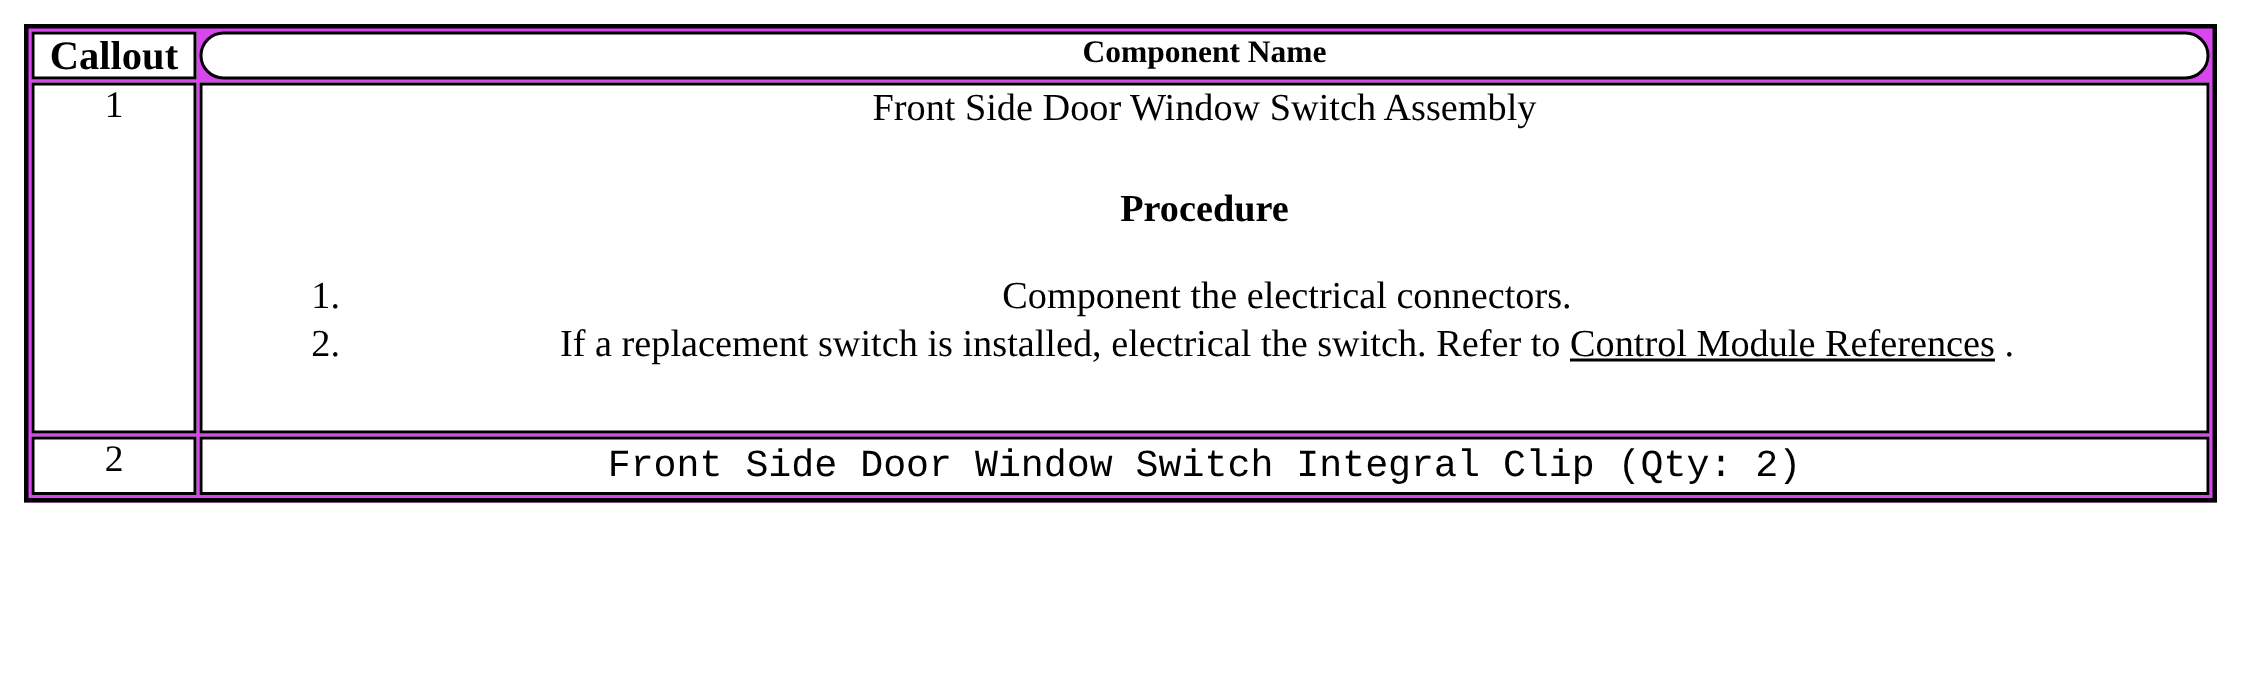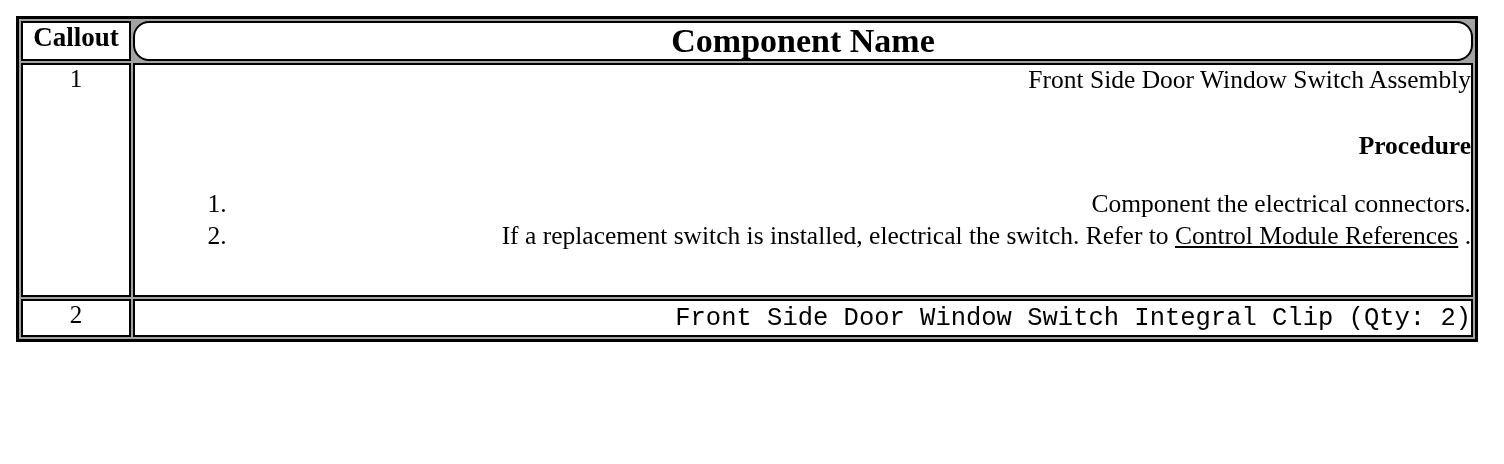--- a/index.html
+++ b/index.html
@@ -24,21 +24,21 @@
 
   
   .component-table {
     position: absolute;
     left: 16px;
     top: 16px;
     width: 1462px;
     border: 3px solid #000000;
     border-collapse: separate;
     border-spacing: 2px;
-    background: #a3a3a3;
+    background: #d946ef;
     box-sizing: border-box;
     table-layout: fixed;
   }
 
   .component-table td,
   .component-table th {
     border: 2px solid #000000;
     background: #ffffff;
     vertical-align: top;
     padding: 0;
@@ -56,38 +56,38 @@
     font-weight: bold;
     font-size: 27px;
     line-height: 1.05;
     padding: 2px 4px 4px 4px;
     white-space: nowrap;
   }
   .hdr-name {
     text-align: center;
     vertical-align: middle;
     font-weight: bold;
-    font-size: 34px;
+    font-size: 21px;
     line-height: 1.05;
     padding: 2px 4px 4px 4px;
     border-radius: 16px;
   }
 
   
   .callout-cell {
     text-align: center;
     vertical-align: middle;
     font-size: 25px;
     line-height: 1.15;
     padding: 4px 4px;
   }
 
   
   .name-cell {
-    text-align: right;
+    text-align: center;
     vertical-align: top;
     font-size: 25.5px;
     line-height: 1.2;
     padding: 5px 6px 6px 6px;
     margin-left: 11px;
   }
   .name-cell.single-line {
     vertical-align: middle;
     padding-top: 3px;
     padding-bottom: 1px;

